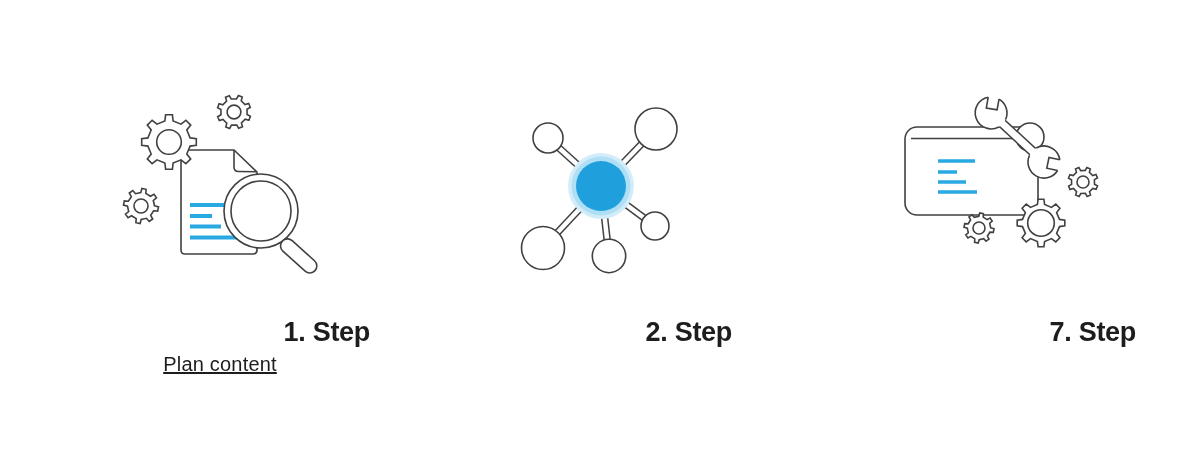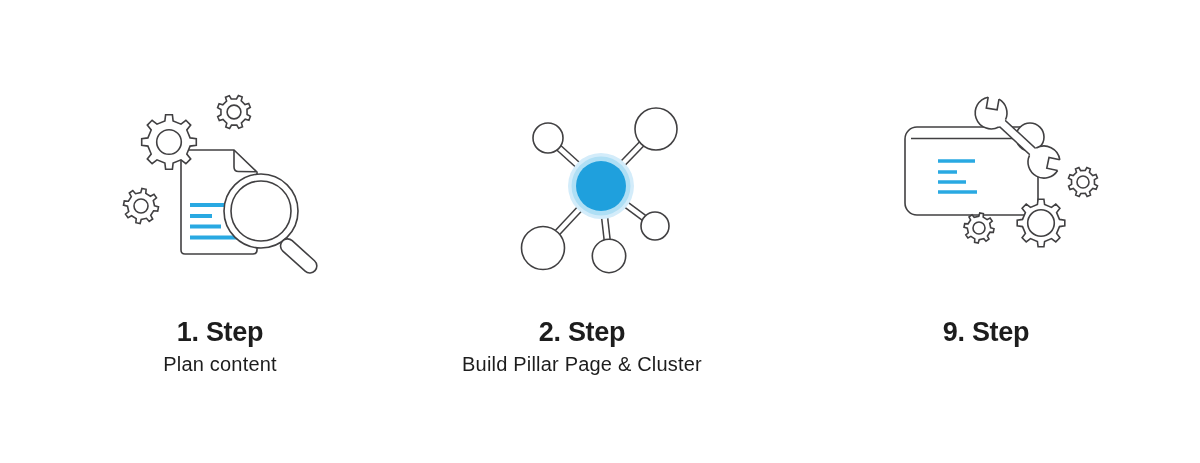--- a/index.html
+++ b/index.html
@@ -18,26 +18,26 @@
   .blue4{stroke:var(--accent,#29A9E2);stroke-width:4;fill:none;}
   .blue35{stroke:var(--accent,#29A9E2);stroke-width:3.5;fill:none;}
   .spk-d{stroke:var(--outline,#414042);stroke-width:7.5;fill:none;}
   .spk-w{stroke:#fff;stroke-width:4.5;fill:none;}
   .shaft-d{stroke:var(--outline,#414042);stroke-width:10;fill:none;}
   .shaft-w{stroke:#fff;stroke-width:7;fill:none;}
   .halo-outer{fill:var(--halo-outer,#D3ECFA);}
   .halo{fill:var(--halo,#AFDFF5);}
   .node{fill:var(--node,#1FA0DD);}
   .step-title{
-    position:absolute;top:317px;width:300px;text-align:center;
+    position:absolute;top:317px;width:300px;text-align:right;
     font-size:27px;font-weight:700;letter-spacing:-0.3px;color:var(--text,#1D1D1D);
   }
   .step-subtitle{
     position:absolute;top:353px;width:300px;text-align:center;
-    font-size:20px;font-weight:400;letter-spacing:0.2px;color:var(--text,#1D1D1D);
+    font-size:20px;font-weight:400;letter-spacing:0.2px;color:var(--text,#1D1D1D);text-decoration:underline;
   }
   .c1{left:70px;} .c2{left:432px;} .c3{left:836px;}
 </style>
 </head>
 <body>
 
 <div class="canvas">
 
   <svg class="icons" width="1200" height="463" viewBox="0 0 1200 463">
 
@@ -134,17 +134,16 @@
         <path class="wh" d="M1059.5,219.4L1064.8,220.1L1064.8,225.9L1059.5,226.6L1056.6,233.5L1059.9,237.8L1055.8,241.9L1051.5,238.6L1044.6,241.5L1043.9,246.8L1038.1,246.8L1037.4,241.5L1030.5,238.6L1026.2,241.9L1022.1,237.8L1025.4,233.5L1022.5,226.6L1017.2,225.9L1017.2,220.1L1022.5,219.4L1025.4,212.5L1022.1,208.2L1026.2,204.1L1030.5,207.4L1037.4,204.5L1038.1,199.2L1043.9,199.2L1044.6,204.5L1051.5,207.4L1055.8,204.1L1059.9,208.2L1056.6,212.5Z"></path>
         <circle class="ln" cx="1041" cy="223" r="13.3"></circle>
       </g>
     </g>
   </svg>
 
   <div class="step-title c1">1. Step</div>
   <div class="step-subtitle c1">Plan content</div>
 
   <div class="step-title c2">2. Step</div>
-  <div class="step-subtitle c2">Build Pillar Page &amp; Cluster</div>
 
-  <div class="step-title c3">9. Step</div>
+  <div class="step-title c3">7. Step</div>
 
 </div>
 
 </body></html>

